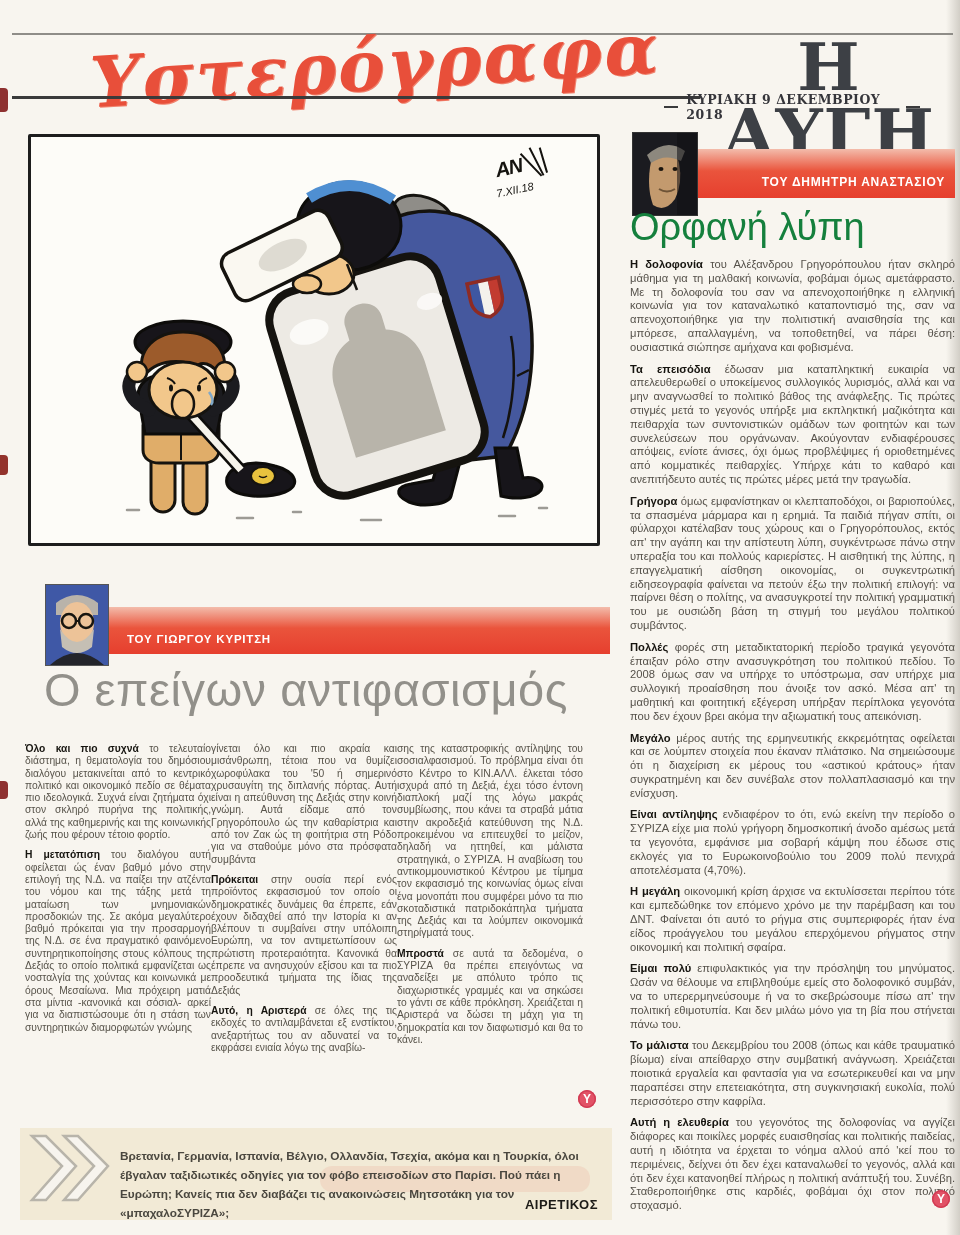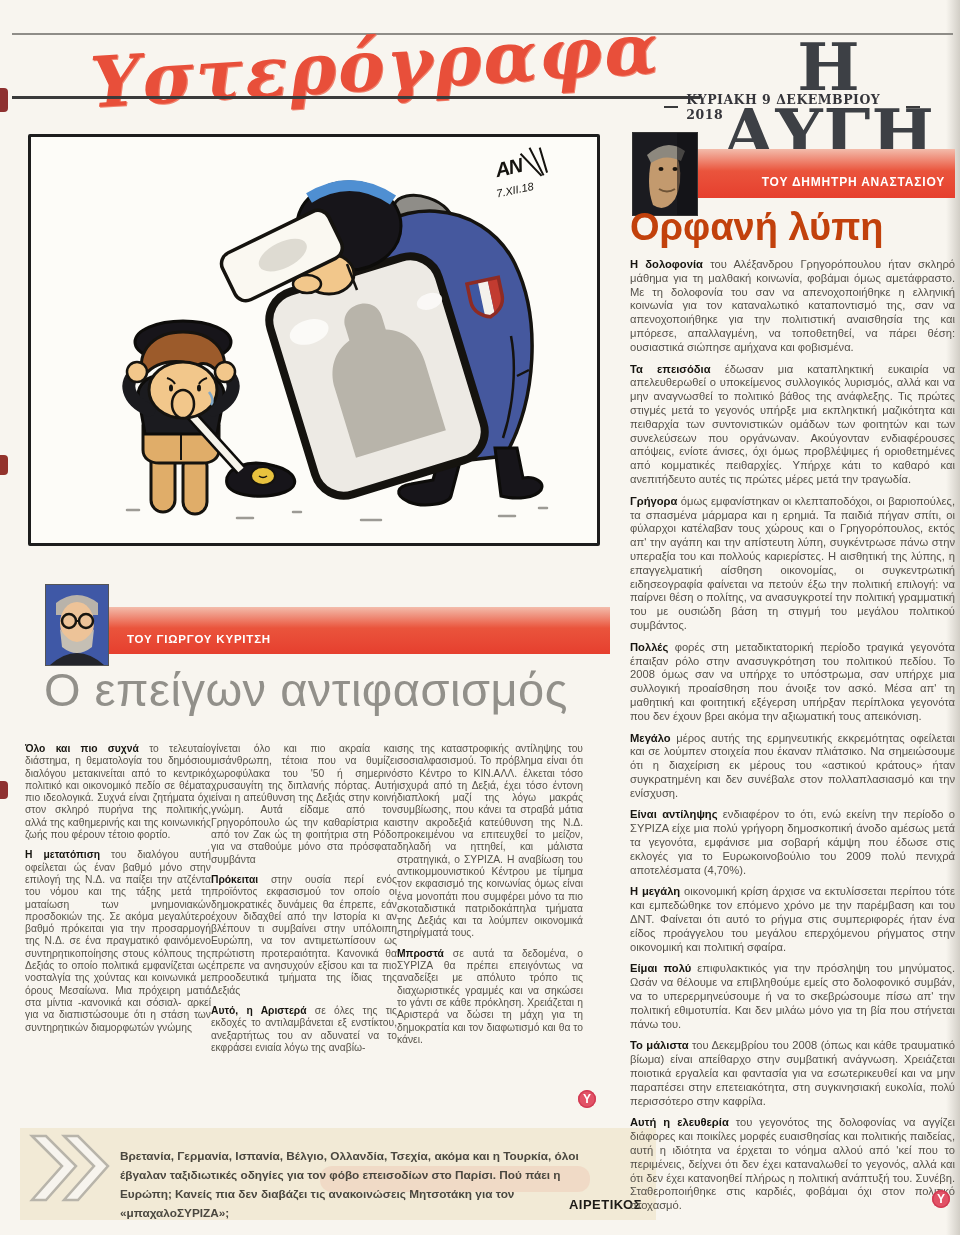--- a/index.html
+++ b/index.html
@@ -45,39 +45,39 @@
   .red-bar{background:linear-gradient(180deg,#f3bcab 0%,#ea543c 45%,#e63f2e 100%);}
   .byline{position:absolute;font-weight:bold;color:#ffffff;letter-spacing:.8px;}
   .la-bar{left:45px;top:607px;width:565px;height:47px;}
   .la-byline{left:82px;bottom:9px;font-size:11.5px;}
   .la-photo{left:45px;top:584px;width:62px;height:80px;border:1px solid #555;}
   .la-title{left:24px;top:662px;width:585px;font-size:47px;font-weight:400;
     color:#92908a;letter-spacing:.5px;margin-left:20px;}
   .ra-photo{left:632px;top:132px;width:64px;height:82px;border:1px solid #333;}
   .ra-bar{left:632px;top:149px;width:323px;height:49px;}
   .ra-byline{right:10px;bottom:9px;font-size:12px;}
-  .ra-title{left:630px;top:206px;width:325px;font-size:38px;font-weight:bold;color:#c2410c;}
+  .ra-title{left:630px;top:206px;width:325px;font-size:38px;font-weight:normal;color:#15803d;}
   .photo-svg{display:block;width:100%;height:100%;}
 
   
   .la-cols{left:25px;top:743px;width:586px;height:386px;display:flex;overflow:hidden;}
   .col{width:186px;font-size:10.3px;line-height:12.3px;color:#57534a;text-align:justify;}
   .col p,.ra-body p{margin:0 0 8px;}
   .lead{font-weight:bold;color:#16140f;}
   .ra-body{left:630px;top:258px;width:325px;font-size:11.2px;line-height:13.8px;
     color:#55514a;text-align:justify;}
 
   .y-logo{position:absolute;width:18px;height:18px;border-radius:50%;background:#e25266;
     color:#fff;font-weight:bold;font-size:12px;text-align:center;line-height:18px;
     box-shadow:inset 0 0 0 1.5px #d23c54;}
   .y-left{left:578px;top:1090px;}
   .y-right{left:932px;top:1190px;}
 
   
-  .quote{left:20px;top:1128px;width:592px;height:92px;background:#f2ead6;padding-left:44px;}
+  .quote{left:20px;top:1128px;width:592px;height:92px;background:#f2ead6;}
   .quote-smudge{position:absolute;left:300px;top:38px;width:270px;height:26px;
     background:rgba(233,150,130,.18);border-radius:12px;}
   .chevrons{position:absolute;left:4px;top:2px;width:96px;height:84px;}
   .quote-text{position:absolute;left:100px;top:7px;width:482px;font-size:11.8px;
     font-weight:bold;color:#4a473f;line-height:19px;}
   .quote-author{position:absolute;right:14px;bottom:8px;font-weight:bold;
     font-size:13px;color:#1d1b17;letter-spacing:.5px;}
 </style>
 </head>
 <body>

